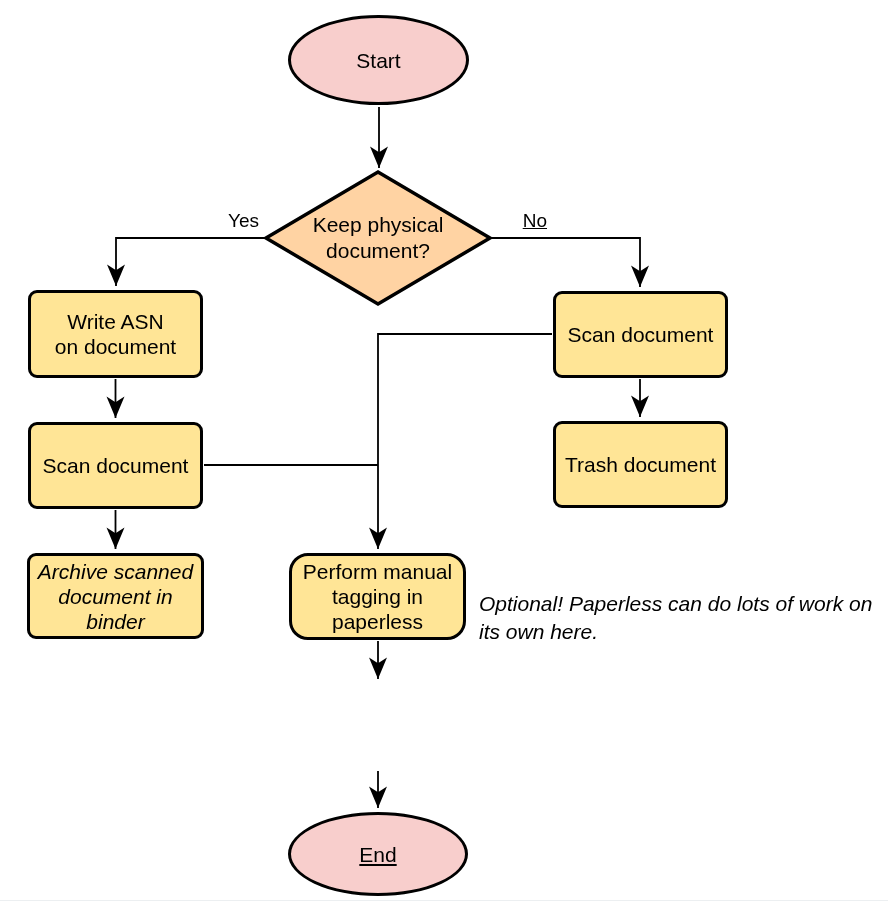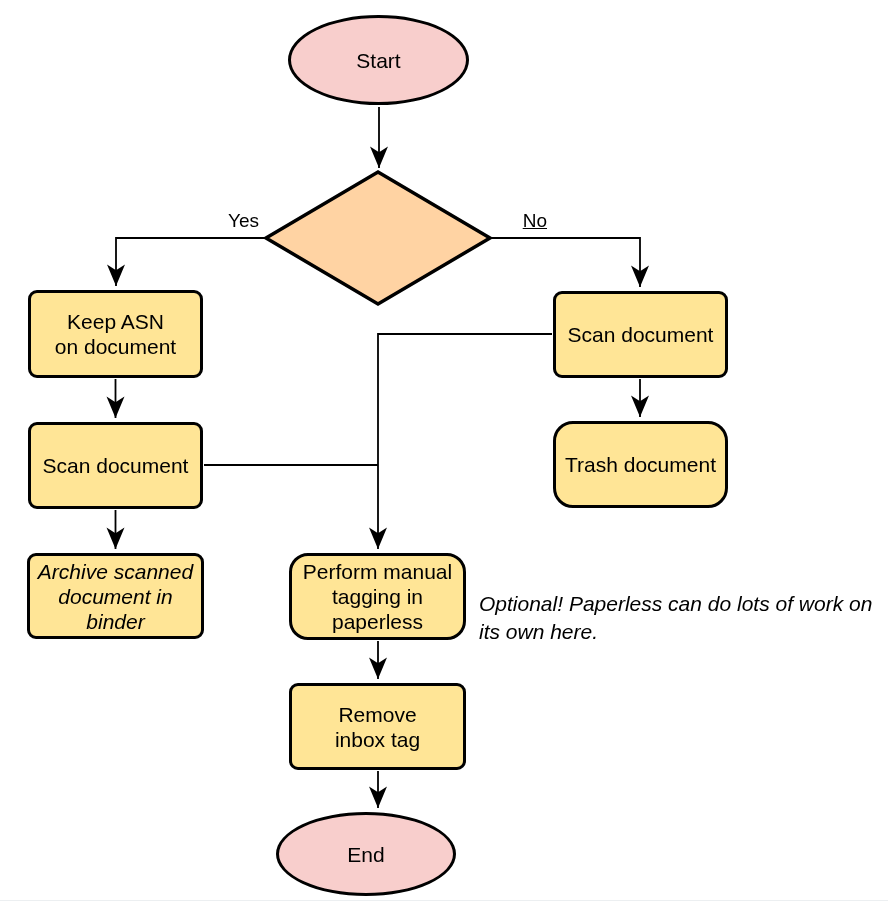--- a/index.html
+++ b/index.html
@@ -67,24 +67,24 @@
     top: 900px;
     width: 888px;
     height: 1px;
   }
   
   #node-start        { left: 288px; top: 15px;  width: 181px; height: 90px; }
   #node-write-asn    { left: 28px;  top: 290px; width: 175px; height: 88px; }
   #node-scan-left    { left: 28px;  top: 422px; width: 175px; height: 87px; }
   #node-archive      { left: 27px;  top: 553px; width: 177px; height: 86px; }
   #node-scan-right   { left: 553px; top: 291px; width: 175px; height: 87px; }
-  #node-trash        { left: 553px; top: 421px; width: 175px; height: 87px; border-radius: 20px; }
+  #node-trash        { left: 553px; top: 421px; width: 175px; height: 87px; }
   #node-tagging      { left: 289px; top: 553px; width: 177px; height: 87px; border-radius: 19px; }
   #node-remove-inbox { left: 289px; top: 683px; width: 177px; height: 87px; }
-  #node-end          { left: 276px; top: 812px; width: 180px; height: 84px; }
+  #node-end          { left: 288px; top: 812px; width: 180px; height: 84px; text-decoration: underline; }
   #decision-text     { left: 288px; top: 211px; width: 180px; height: 54px; }
   #edge-label-yes    { left: 197px; top: 210px; width: 62px; }
   #edge-label-no     { left: 495px; top: 210px; width: 52px; text-decoration: underline; }
 </style>
 </head>
 <body>
 
 <div id="stage">
 
   <svg id="connector-layer" viewBox="0 0 888 907" xmlns="http://www.w3.org/2000/svg">
@@ -105,44 +105,44 @@
       <path d="M204,465 L378,465"></path>
       <path d="M378,641 L378,679" marker-end="url(#arrow)"></path>
       <path d="M378,771 L378,808" marker-end="url(#arrow)"></path>
     </g>
 
     <polygon points="378,172 490,238 378,304 266,238" stroke="#000000" stroke-width="3.5" fill="#FFD3A3"></polygon>
   </svg>
 
   <div id="node-start" class="node terminator" style="background-color: rgb(248, 206, 204);">Start</div>
 
+  <div id="decision-text" class="decision-label">Keep physical
+document?</div>
 
   <div id="edge-label-yes" class="edge-label">Yes</div>
 
   <div id="edge-label-no" class="edge-label">No</div>
 
-  <div id="node-write-asn" class="node process" style="background-color: rgb(255, 229, 150);">Keep ASN
+  <div id="node-write-asn" class="node process" style="background-color: rgb(255, 229, 150);">Write ASN
 on document</div>
 
   <div id="node-scan-left" class="node process" style="background-color: rgb(255, 229, 150);">Scan document</div>
 
   <div id="node-archive" class="node process" style="background-color: rgb(255, 229, 150); font-style: italic;">Archive scanned
 document in
 binder</div>
 
   <div id="node-scan-right" class="node process" style="background-color: rgb(255, 229, 150);">Scan document</div>
 
   <div id="node-trash" class="node process" style="background-color: rgb(255, 229, 150);">Trash document</div>
 
   <div id="node-tagging" class="node process" style="background-color: rgb(255, 229, 150);">Perform manual
 tagging in
 paperless</div>
 
-  <div id="node-remove-inbox" class="node process" style="background-color: rgb(255, 229, 150);">Remove
-inbox tag</div>
 
   <div id="node-end" class="node terminator" style="background-color: rgb(248, 206, 204);">End</div>
 
   <div class="annotation">Optional! Paperless can do lots of work on
 its own here.</div>
 
   <div class="bottom-rule" style="background-color: rgb(236, 239, 241);"></div>
 
 </div>
 

